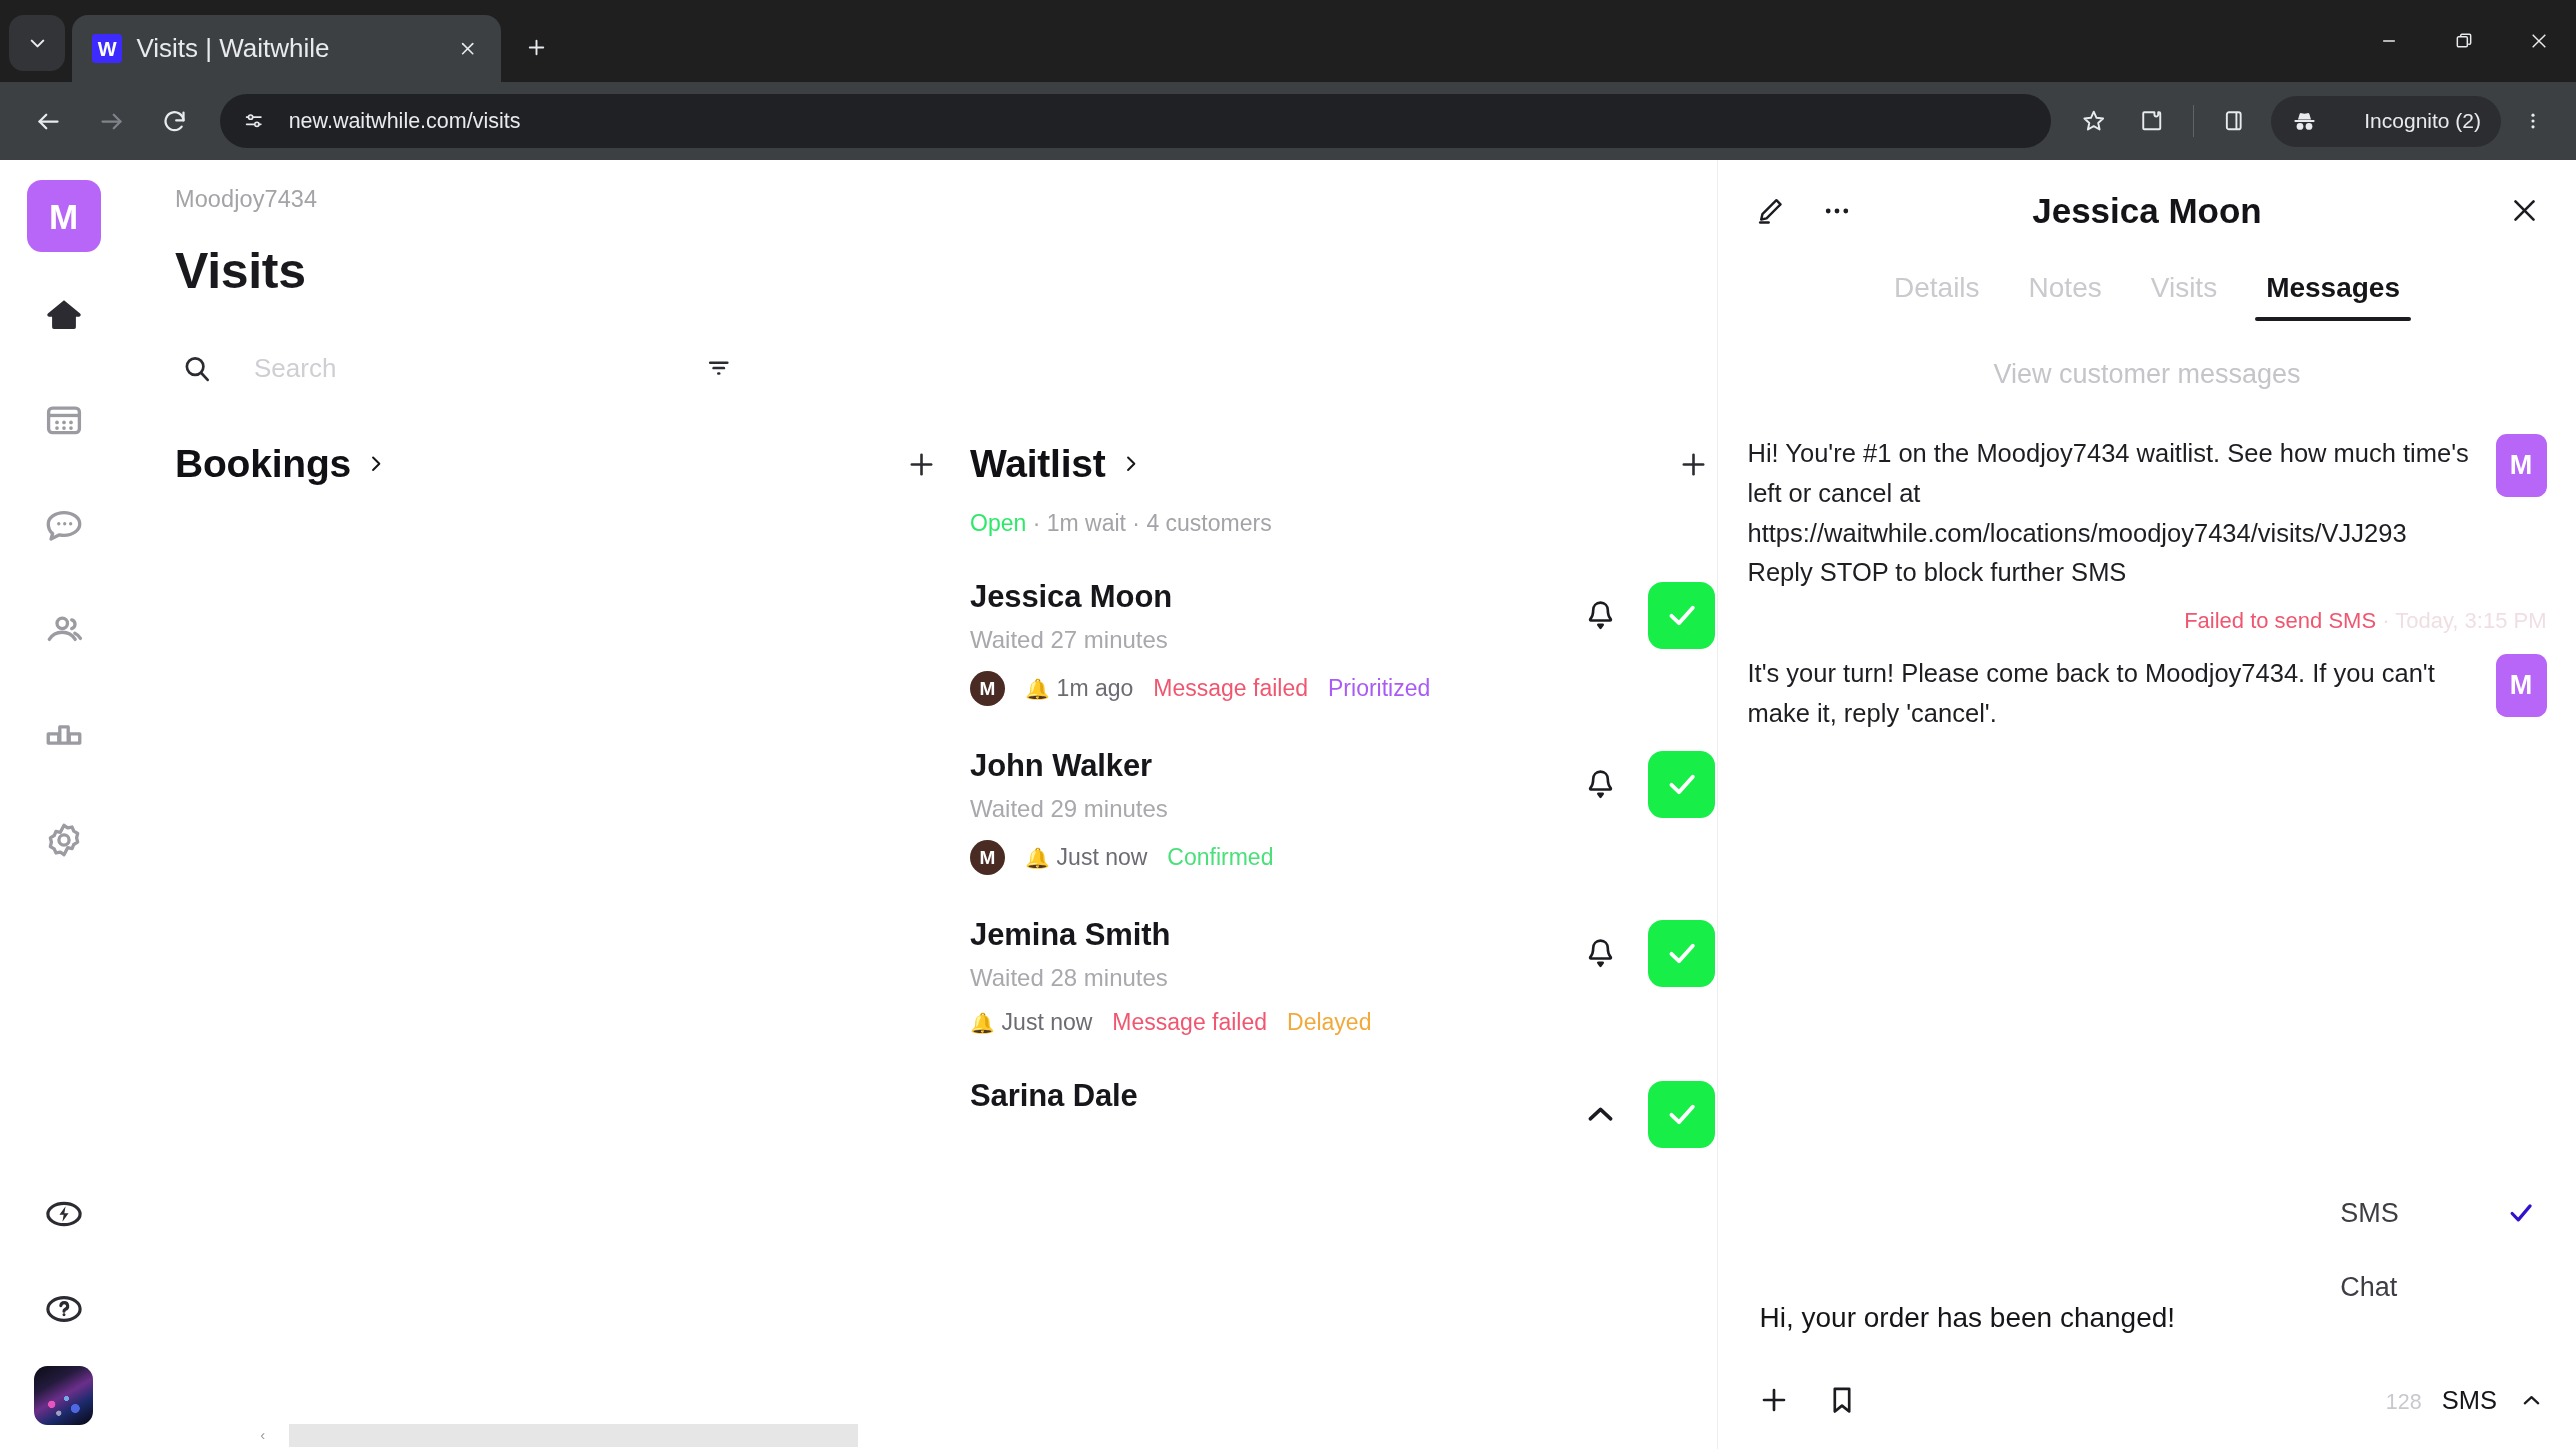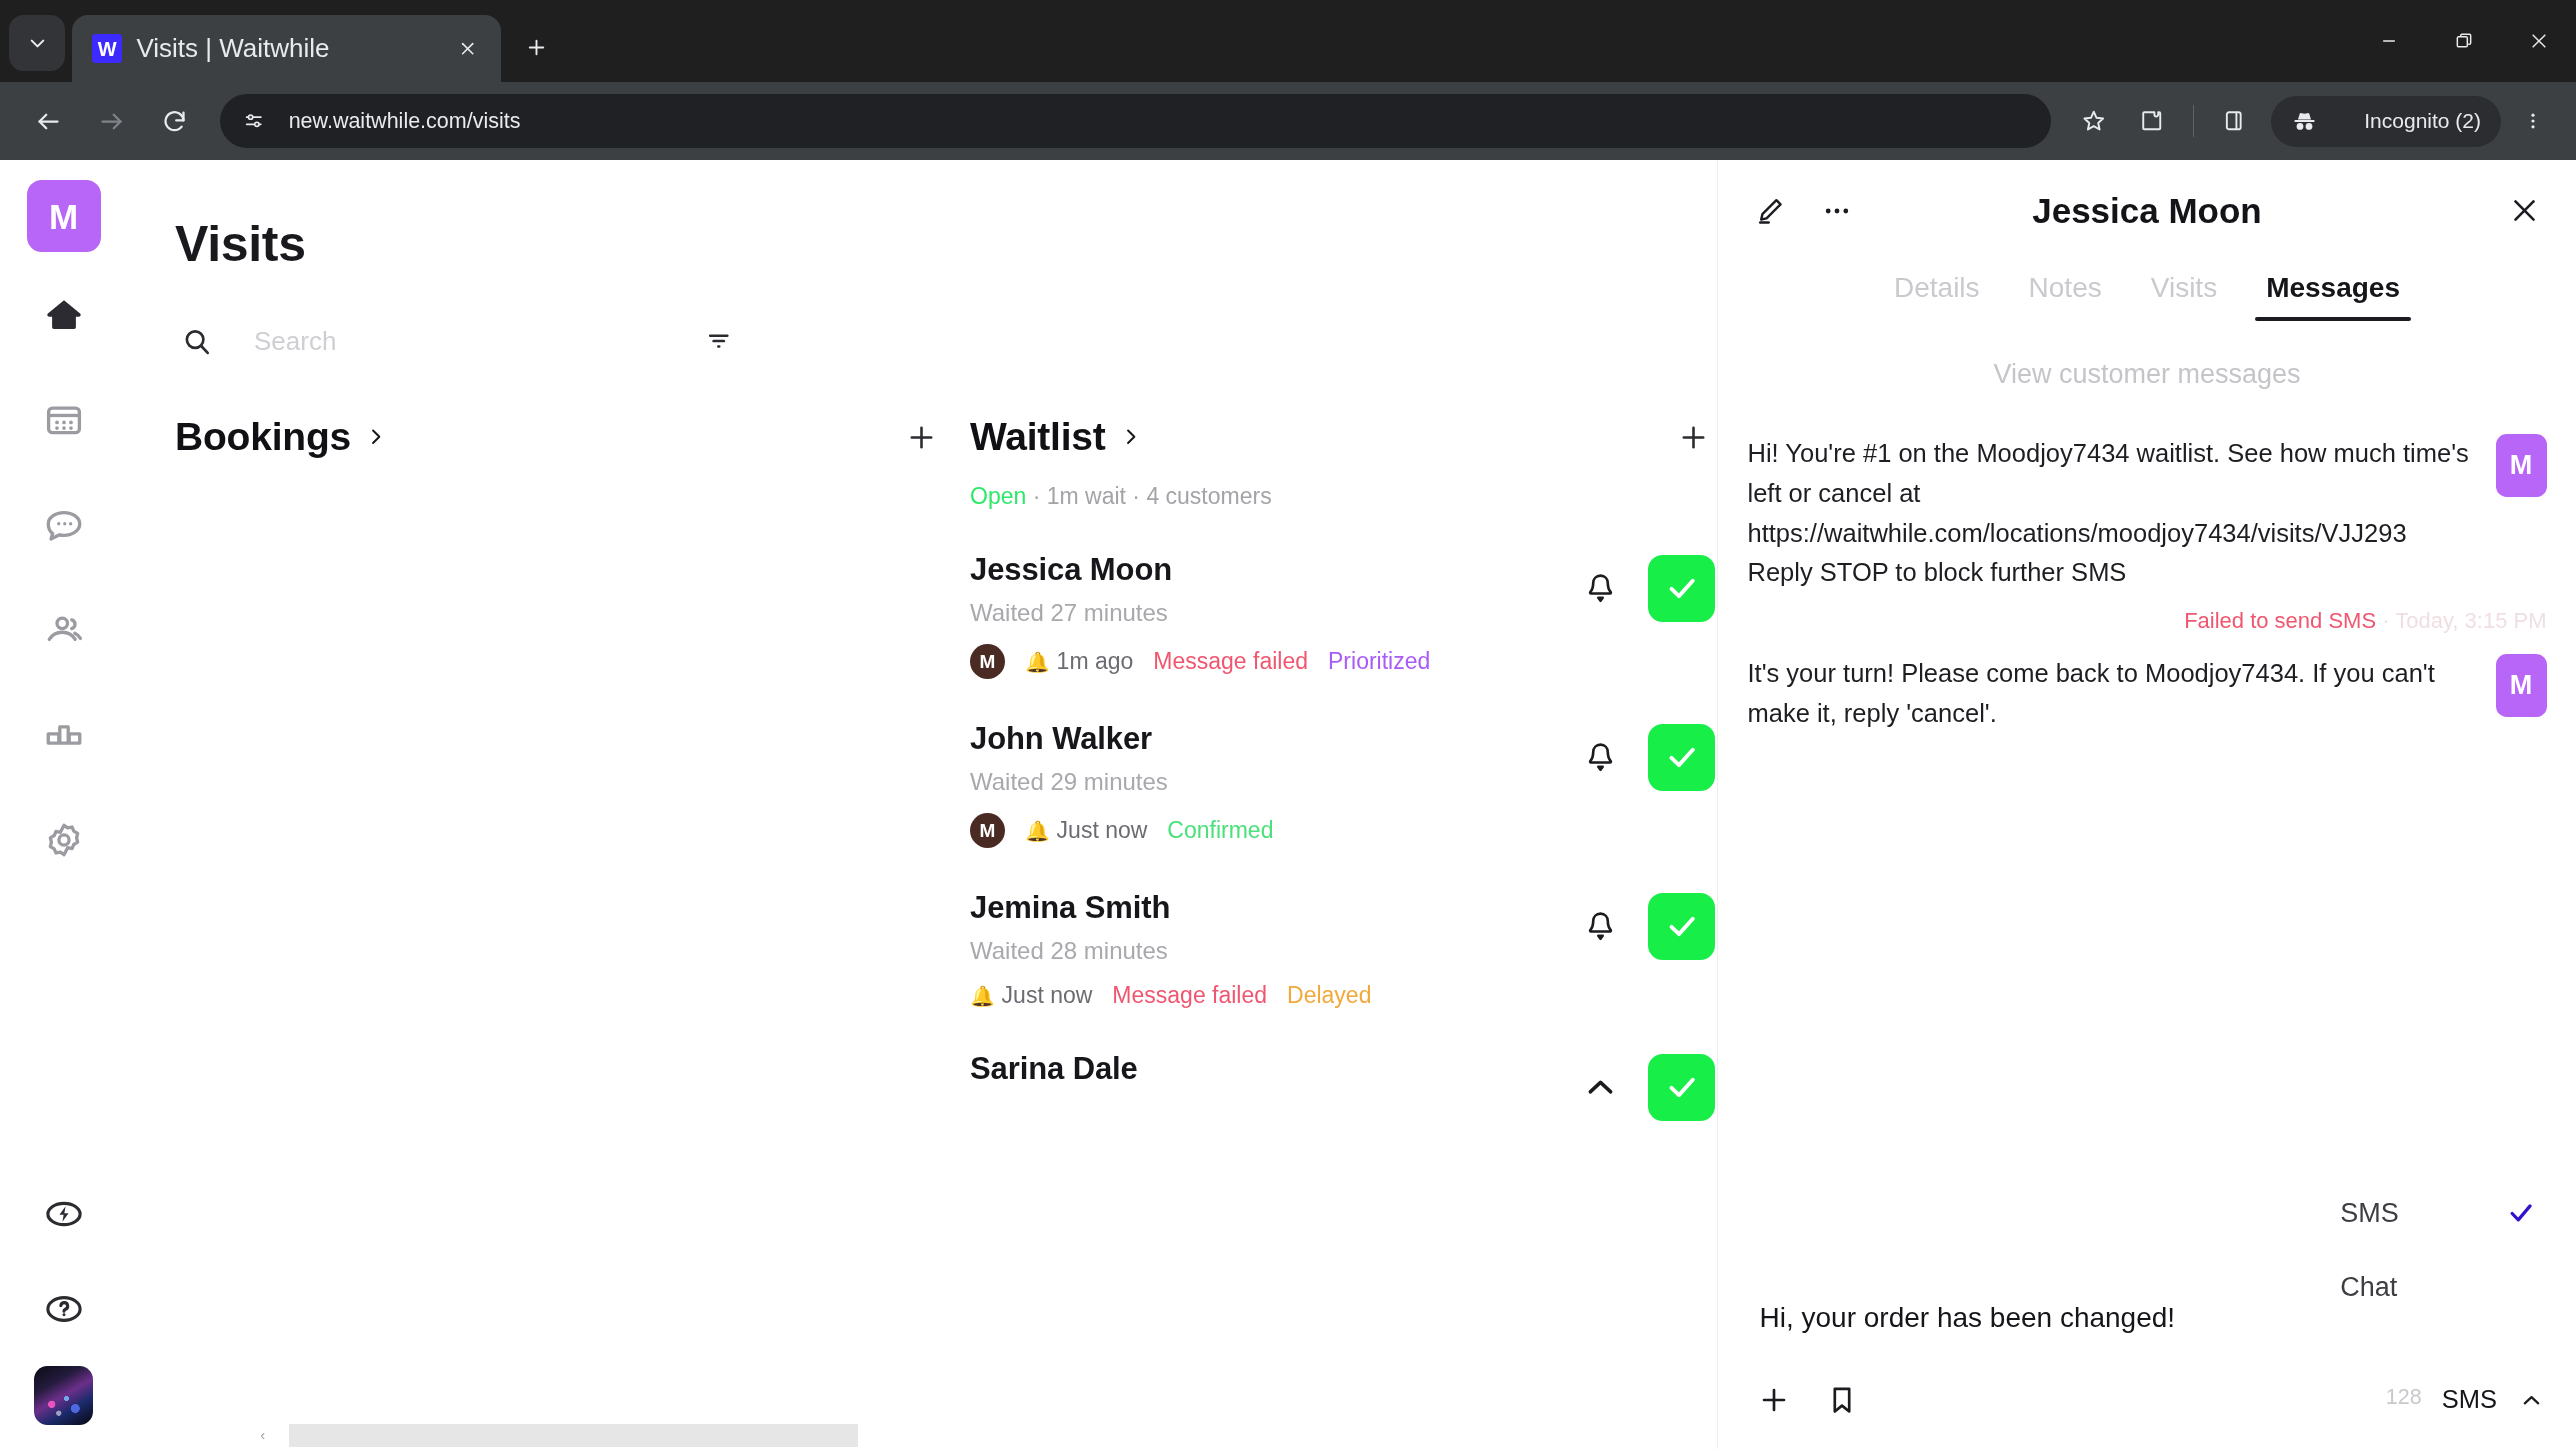--- a/index.html
+++ b/index.html
@@ -226,21 +226,21 @@
 
   .panel-spacer { flex: 1 1 auto; }
 
   
   .composer { padding: 0 29.5px 27px 29.5px; position: relative; }
   .composer-text { font-size: 28px; color:#16161a; padding: 23px 0 0 12px; }
   .composer-bar { display:flex; align-items:center; margin-top: 44px; padding-left: 4px;}
   .comp-ico { width: 44px; height: 44px; display:flex;align-items:center;justify-content:center;}
   .comp-ico svg { width: 32px; height: 32px; }
   .comp-ico.bookmark { margin-left: 24px; }
-  .comp-right { margin-left:auto; display:flex; align-items:flex-start; gap: 20px; }
+  .comp-right { margin-left:auto; display:flex; align-items:flex-end; gap: 20px; }
   .char-count { font-size: 21.5px; color:#c8c8cd; }
   .channel-label { font-size: 25.5px; color:#16161a; }
   .caret-up { width: 29.5px; height:29.5px; display:flex;align-items:center;justify-content:center;}
   .caret-up svg { width: 23px; height:23px; }
 
   
   .channel-menu {
     position:absolute; right: 29.5px; bottom: 118px; width: 221px;
     background:#fff; padding: 6.7px 0;
   }
@@ -440,20 +440,21 @@
             <path d="M10.2 10.1a1.95 1.95 0 1 1 2.4 2.1c-.45.2-.6.5-.6 1.05" stroke-linecap="round"></path>
             <circle cx="12" cy="15.3" r=".85" fill="#2b2b31" stroke="none"></circle>
           </svg>
         </div>
         <div class="rail-avatar"></div>
       </div>
     </div>
 
     <div class="main">
       <div class="main-inner">
+        <div class="org-name">Moodjoy7434</div>
         <div class="page-title">Visits</div>
 
         <div class="searchrow">
           <div class="search-ico">
             <svg viewBox="0 0 24 24" fill="none" stroke="#2b2b31" stroke-width="2" stroke-linecap="round">
                 <circle cx="10.6" cy="10.2" r="6.2"></circle>
                 <line x1="15.2" y1="15" x2="20" y2="20.2"></line>
               </svg>
           </div>
           <input class="search-input" placeholder="Search" style="">

